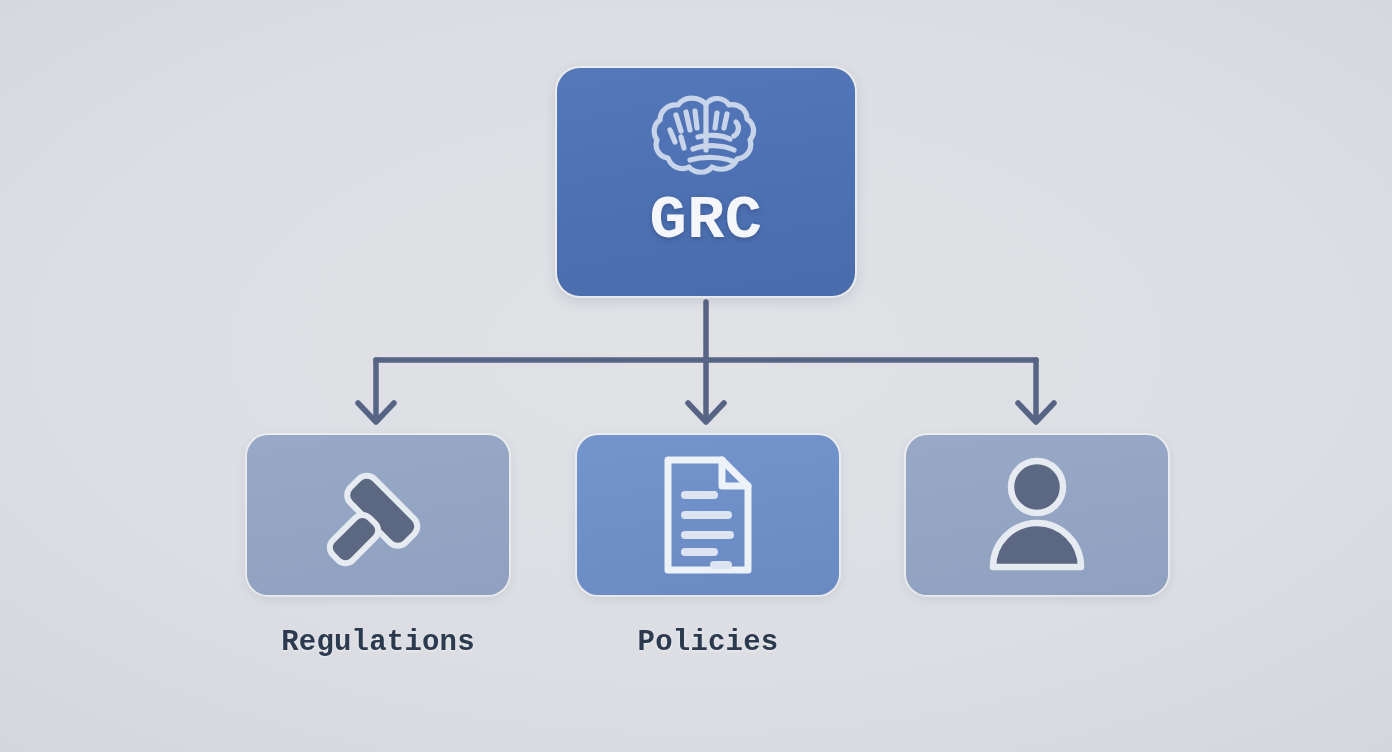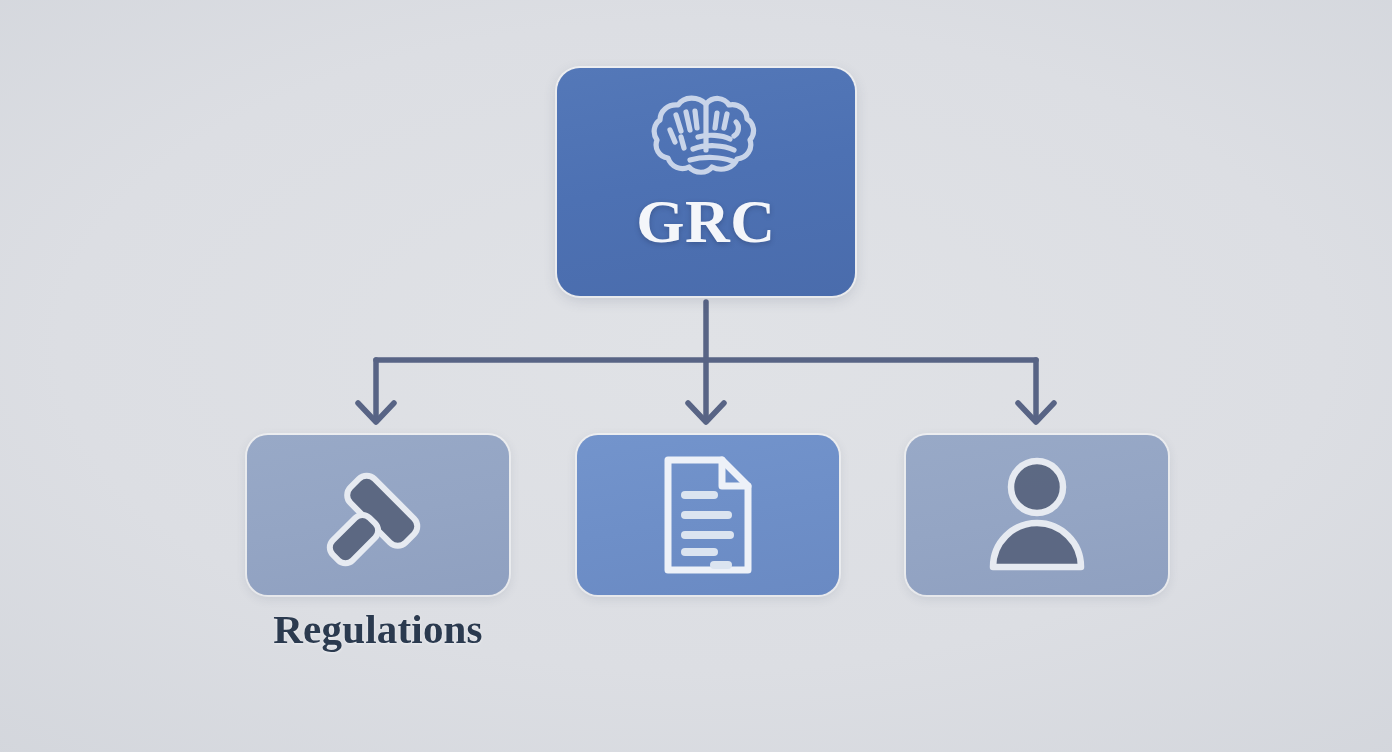--- a/index.html
+++ b/index.html
@@ -7,21 +7,21 @@
     padding: 0;
     background: #d9dbe0;
   }
   #canvas {
     position: relative;
     width: 1392px;
     height: 752px;
     overflow: hidden;
     background:
       radial-gradient(ellipse 95% 90% at 50% 46%, #e0e2e6 0%, #dcdee3 48%, #d3d6dc 82%, #cdd0d7 100%);
-    font-family: Liberation Serif, serif;
+    font-family: Liberation Mono, monospace;
     -webkit-font-smoothing: antialiased;
   }
 
   
   #connectors {
     position: absolute;
     left: 0; top: 0;
     width: 1392px;
     height: 752px;
     pointer-events: none;
@@ -72,24 +72,24 @@
     align-items: center;
     justify-content: center;
     box-shadow:
       0 0 0 2px rgba(255,255,255,0.5),
       0 3px 11px rgba(60,72,100,0.15);
   }
   .child-icon { opacity: 0.97; }
 
   .child-label {
     position: absolute;
-    top: 608px;
+    top: 628px;
     width: 262px;
     text-align: center;
-    font-size: 41px;
+    font-size: 29px;
     font-weight: bold;
     color: #2b3a4f;
     letter-spacing: 0.2px;
     text-shadow: 0 1px 3px rgba(255,255,255,0.55);
     line-height: 1.05;
   }
 
   #child-0, #label-0 { left: 247px; }
   #child-1, #label-1 { left: 577px; }
   #child-2, #label-2 { left: 906px; }
@@ -173,20 +173,21 @@
 
       <g stroke="#dfe7f2" stroke-width="8" stroke-linecap="round">
         <line x1="29" y1="42" x2="58" y2="42"></line>
         <line x1="29" y1="62" x2="72" y2="62"></line>
         <line x1="29" y1="82" x2="74" y2="82"></line>
         <line x1="29" y1="99" x2="58" y2="99"></line>
         <line x1="58" y1="112" x2="72" y2="112"></line>
       </g>
     </svg>
   </div>
+  <div class="child-label" id="label-1">Policies</div>
 
   <div class="child" id="child-2" style="background:linear-gradient(170deg,#98a9c7 0%,#94a5c4 50%,#8fa0c0 100%);">
     <svg class="child-icon" width="120" height="122" viewBox="0 0 120 122" xmlns="http://www.w3.org/2000/svg">
 
       <circle cx="60" cy="33" r="26" fill="#5b6781" stroke="#e9edf3" stroke-width="6.5"></circle>
 
       <path d="M16,113 A44,44 0 0 1 104,113 Z" fill="#5b6781" stroke="#e9edf3" stroke-width="6.5" stroke-linejoin="round"></path>
     </svg>
   </div>
 

